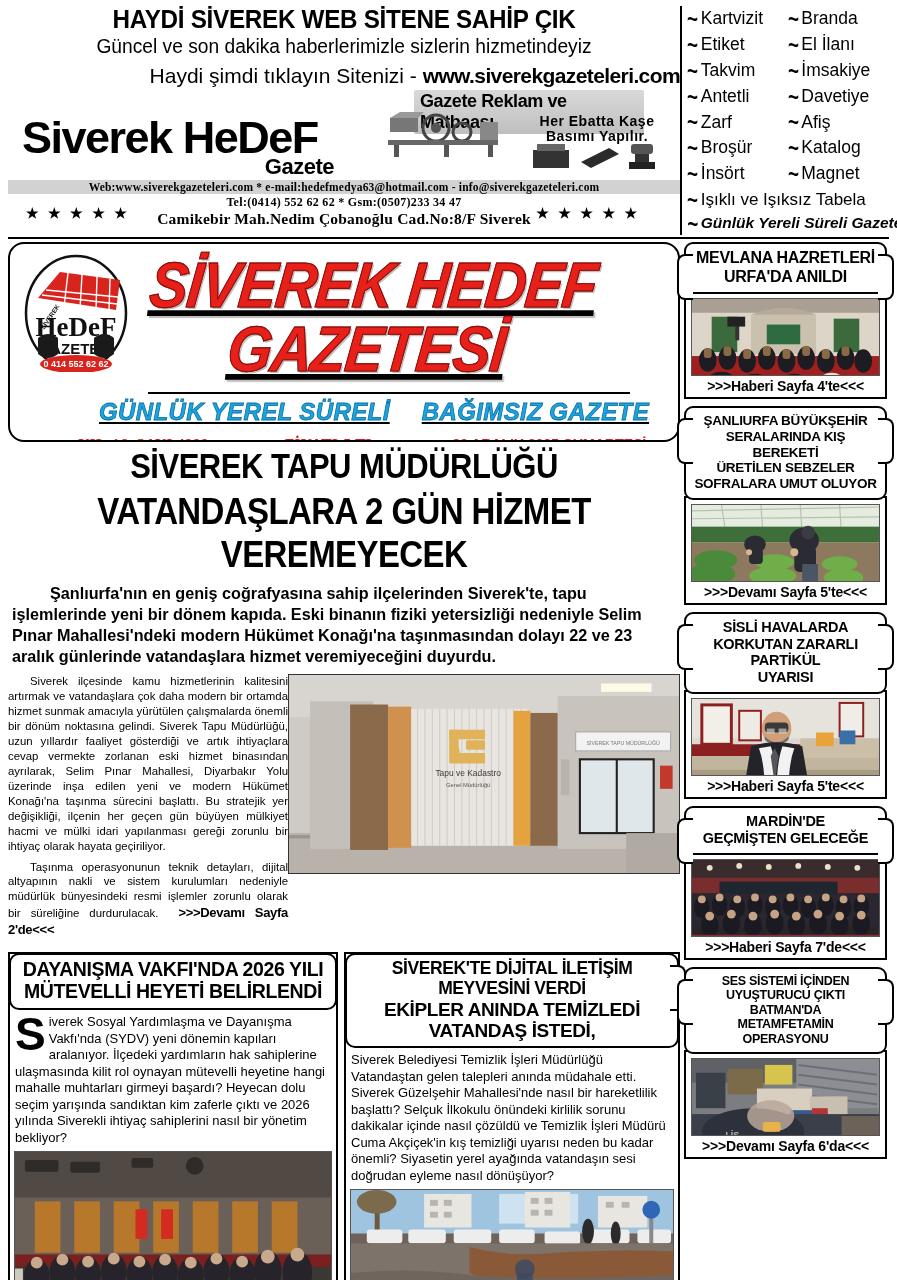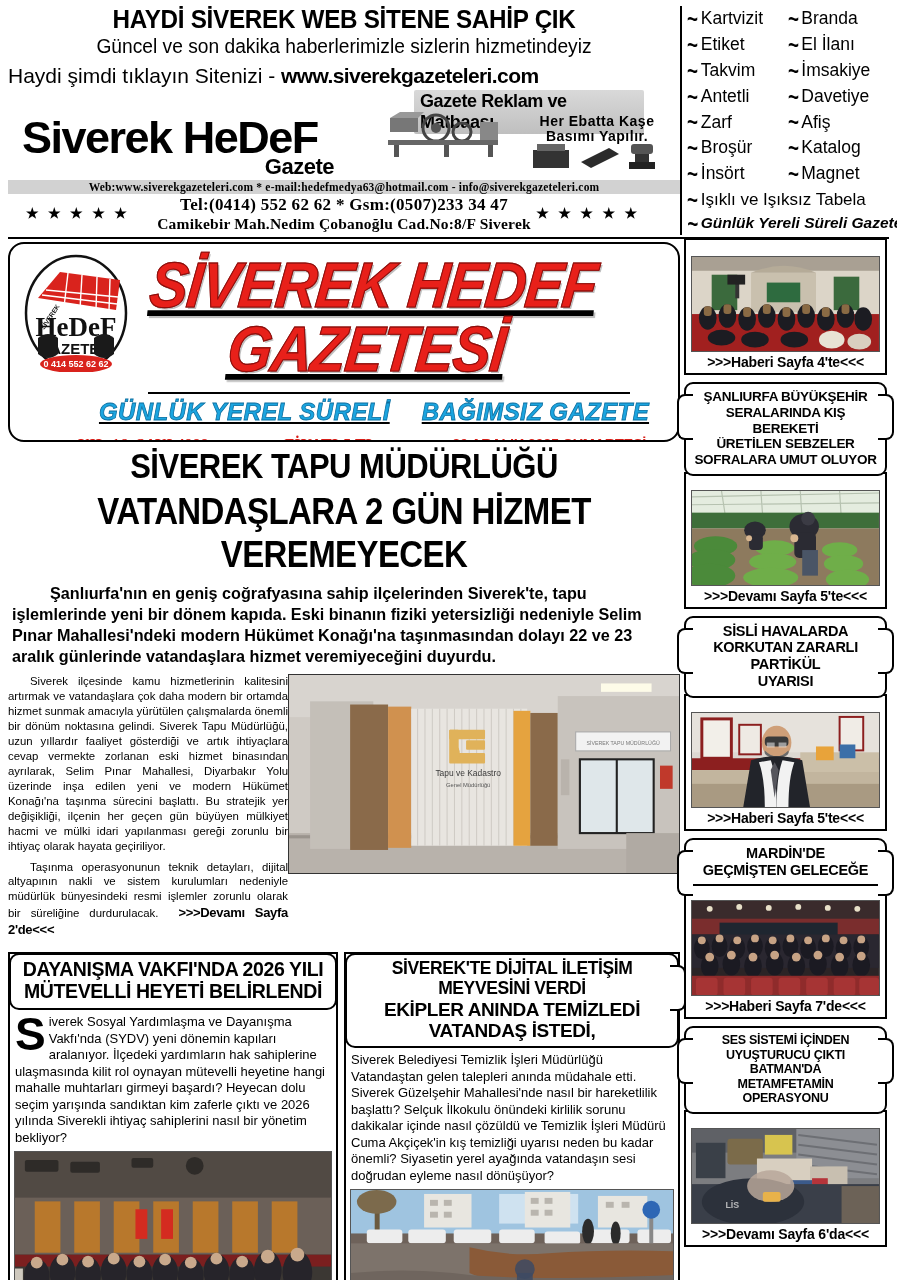--- a/index.html
+++ b/index.html
@@ -39,21 +39,21 @@
   }
   .ad-h2 {
     text-align: center;
     font-size: 20px;
     line-height: 1.15;
     transform: scaleX(0.96);
     white-space: nowrap;
     margin-top: 1px;
   }
   .ad-h3 {
-    text-align: left;
+    text-align: right;
     font-size: 21px;
     line-height: 1.2;
     margin-top: 5px;
     white-space: nowrap;
   }
   .ad-h3 b { font-weight: bold; letter-spacing: -0.6px; }
 
   .brandrow {
     display: flex; align-items: flex-end;
     margin-top: 2px; height: 70px;
@@ -104,21 +104,21 @@
     padding: 1px 0;
     margin-top: 20px;
   }
   .telrow {
     position: relative;
     text-align: center;
     font-family: "Liberation Serif", serif;
     font-weight: bold;
     margin-top: 1px;
   }
-  .telrow .l1 { font-size: 17px; letter-spacing: 0.3px; }
+  .telrow .l1 { font-size: 12px; letter-spacing: 0.3px; }
   .telrow .l2 { font-size: 15.5px; letter-spacing: 0.2px; }
   .stars { position: absolute; top: 10px; font-size: 14px; letter-spacing: 3px; }
   .stars.left { left: 18px; }
   .stars.right { right: 40px; }
 
   
   .svc-grid {
     display: grid;
     grid-template-columns: 1fr 1fr;
     column-gap: 4px;
@@ -285,22 +285,22 @@
     background: #fff;
     position: relative; z-index: 3;
   }
   .sbox-hl div { line-height: 1.16; letter-spacing: -0.3px; }
   .sbox-frame {
     border: 2px solid #000;
     margin-top: -4px;
     padding: 6px 5px 2px 5px;
   }
   .sbox-photo {
-    height: 96px; border: 1px solid #555;
-    position: relative; overflow: hidden; margin-top: 10px;
+    height: 78px; border: 1px solid #555;
+    position: relative; overflow: hidden;
   }
   .sbox-more {
     text-align: center; font-weight: bold;
     font-size: 14px; padding: 2px 0 1px 0;
     letter-spacing: -0.2px;
   }
   
   .tab-notch {
     position: absolute; right: -9px; top: 10px;
     width: 16px; height: 46px;
@@ -676,20 +676,26 @@
             </svg>
           </div>
 
         </div>
       </div>
     </div>
 
     <div class="col-side">
 
       <div class="sbox">
+        <div class="sbox-hl" style="font-size:16px">
+          <div>MEVLANA HAZRETLERİ</div>
+          <div>URFA'DA ANILDI</div>
+          <div class="tab-notch"></div>
+          <div class="tab-notch-l"></div>
+        </div>
         <div class="sbox-frame">
           <div class="sbox-photo">
             <svg class="ph" viewBox="0 0 190 96" preserveAspectRatio="none">
               <rect width="190" height="96" fill="#dcd5c8"></rect>
               <rect x="0" y="0" width="190" height="14" fill="#a9a093"></rect>
               <rect x="60" y="16" width="66" height="40" fill="#c9c0ae"></rect>
               <path d="M60 16 q33 -14 66 0 z" fill="#b5ab98"></path>
               <rect x="76" y="26" width="34" height="20" fill="#2e6b3f"></rect>
               <rect x="20" y="18" width="26" height="36" fill="#3b6a3d"></rect>
               <rect x="144" y="20" width="26" height="34" fill="#3b6a3d"></rect>

